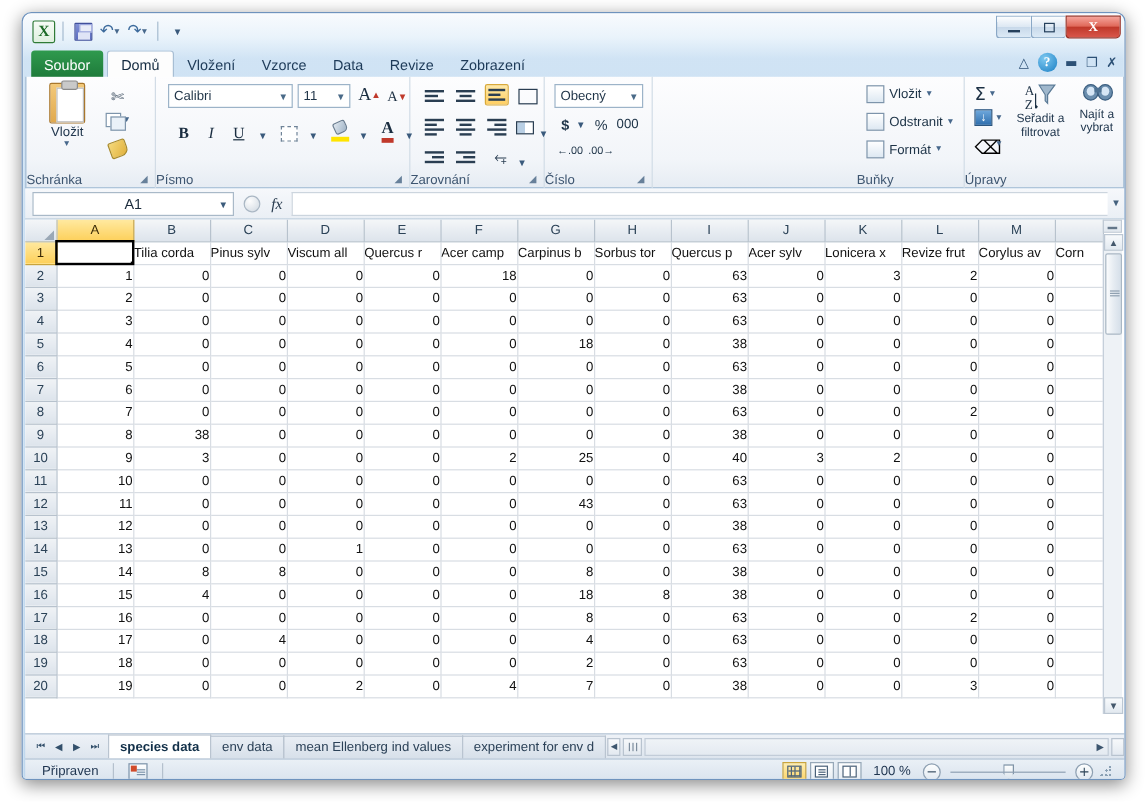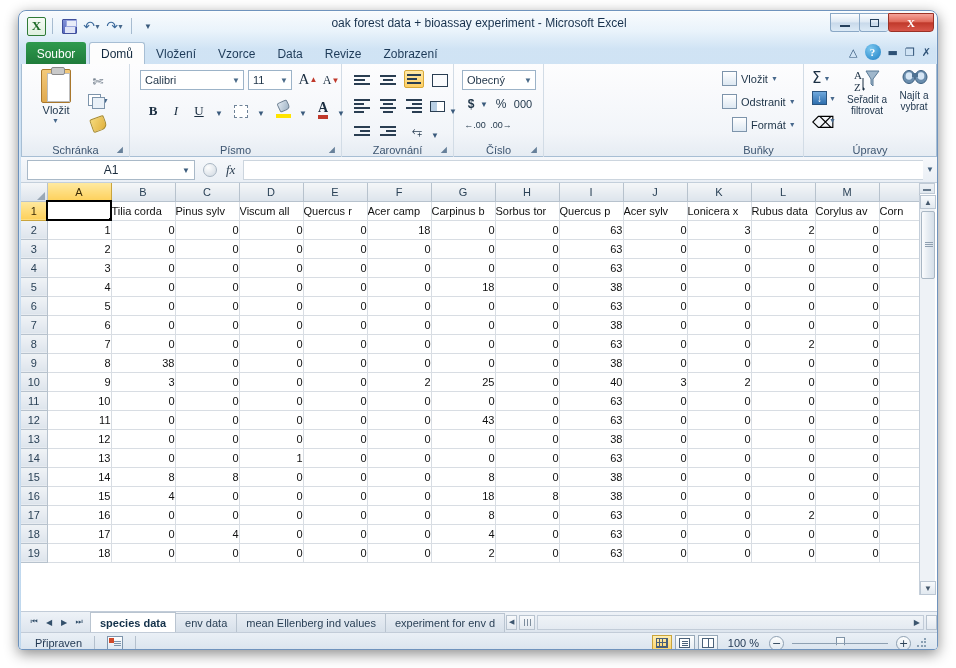--- a/index.html
+++ b/index.html
@@ -145,21 +145,21 @@
   .ribbon {
     position: absolute; left: 2px; top: 53px; width: 916px; height: 93px;
     background: linear-gradient(to bottom,#fdfdfe,#f2f5f9 75%,#e6ecf3);
     border: 1px solid #a7bed4; border-top: none;
   }
   .group {
     position: absolute; top: 0; height: 93px;
     border-right: 1px solid #d2dce6;
   }
   .glabel {
-    position: absolute; bottom: 1px; width: 100%; text-align: center;
+    position: absolute; bottom: 1px; width: 100%; 
     font-size: 11px; color: #3d5570;
   }
   .dlg {
     position: absolute; bottom: 3px; font-size: 8px; color: #67809a;
   }
   .btnlabel { font-size: 11px; color: #22384f; }
 
   
   .paste-big {
     position: absolute; left: 8px; top: 5px; width: 52px; height: 66px;
@@ -458,21 +458,20 @@
         <div class="qat-btn">
             <span class="arr">↷</span>
             <span class="tiny-tri">▼</span>
           </div>
         <div class="qat-sep"></div>
         <div class="qat-btn">
             <span class="dd-tri">▼</span>
           </div>
       </div>
 
-      <div class="wintitle">oak forest data + bioassay experiment - Microsoft Excel</div>
 
       <div class="winbtns">
         <div class="wbtn first">
             <span class="minus-g"></span>
           </div>
         <div class="wbtn mid">
             <span class="sq-g"></span>
           </div>
         <div class="wbtn close">X</div>
       </div>
@@ -659,21 +658,21 @@
         <div class="srow" style="left:8px;top:7px;">
             <span class="cico"></span>
             <span>Vložit</span>
             <span class="tiny-tri">▼</span>
           </div>
         <div class="srow" style="left:8px;top:30px;">
             <span class="cico"></span>
             <span>Odstranit</span>
             <span class="tiny-tri">▼</span>
           </div>
-        <div class="srow" style="left:8px;top:53px;margin-left:10px;">
+        <div class="srow" style="left:8px;top:53px;">
             <span class="cico"></span>
             <span>Formát</span>
             <span class="tiny-tri">▼</span>
           </div>
         <div class="glabel">Buňky</div>
       </div>
 
       <div class="group" style="left:782px;width:132px;border-right:none;">
         <div style="position:absolute;left:8px;top:5px;display:flex;align-items:center;gap:3px;">
             <span class="sigma">Σ</span>
@@ -758,21 +757,21 @@
             <td class="cell txt">Tilia corda</td>
             <td class="cell txt">Pinus sylv</td>
             <td class="cell txt">Viscum all</td>
             <td class="cell txt">Quercus r</td>
             <td class="cell txt">Acer camp</td>
             <td class="cell txt">Carpinus b</td>
             <td class="cell txt">Sorbus tor</td>
             <td class="cell txt">Quercus p</td>
             <td class="cell txt">Acer sylv</td>
             <td class="cell txt">Lonicera x</td>
-            <td class="cell txt">Rubus data</td>
+            <td class="cell txt">Revize frut</td>
             <td class="cell txt">Corylus av</td>
             <td class="cell txt">Corn</td>
           </tr>
         </tbody>
         <tbody id="databody">
             <tr>
               <th class="rowhead">2</th>
               <td class="cell num">1</td>
               <td class="cell num">0</td>
               <td class="cell num">0</td>
@@ -1067,20 +1066,37 @@
               <td class="cell num">0</td>
               <td class="cell num">0</td>
               <td class="cell num">0</td>
               <td class="cell num">0</td>
               <td class="cell num">2</td>
               <td class="cell num">0</td>
               <td class="cell num">63</td>
               <td class="cell num">0</td>
               <td class="cell num">0</td>
               <td class="cell num">0</td>
+              <td class="cell num">0</td>
+              <td class="cell num" style="width: 40px;"></td>
+            </tr>
+            <tr>
+              <th class="rowhead">20</th>
+              <td class="cell num">19</td>
+              <td class="cell num">0</td>
+              <td class="cell num">0</td>
+              <td class="cell num">2</td>
+              <td class="cell num">0</td>
+              <td class="cell num">4</td>
+              <td class="cell num">7</td>
+              <td class="cell num">0</td>
+              <td class="cell num">38</td>
+              <td class="cell num">0</td>
+              <td class="cell num">0</td>
+              <td class="cell num">3</td>
               <td class="cell num">0</td>
               <td class="cell num" style="width: 40px;"></td>
             </tr>
           </tbody>
       </table>
     </div>
 
     <div class="minitop">
         <i></i>
       </div>

